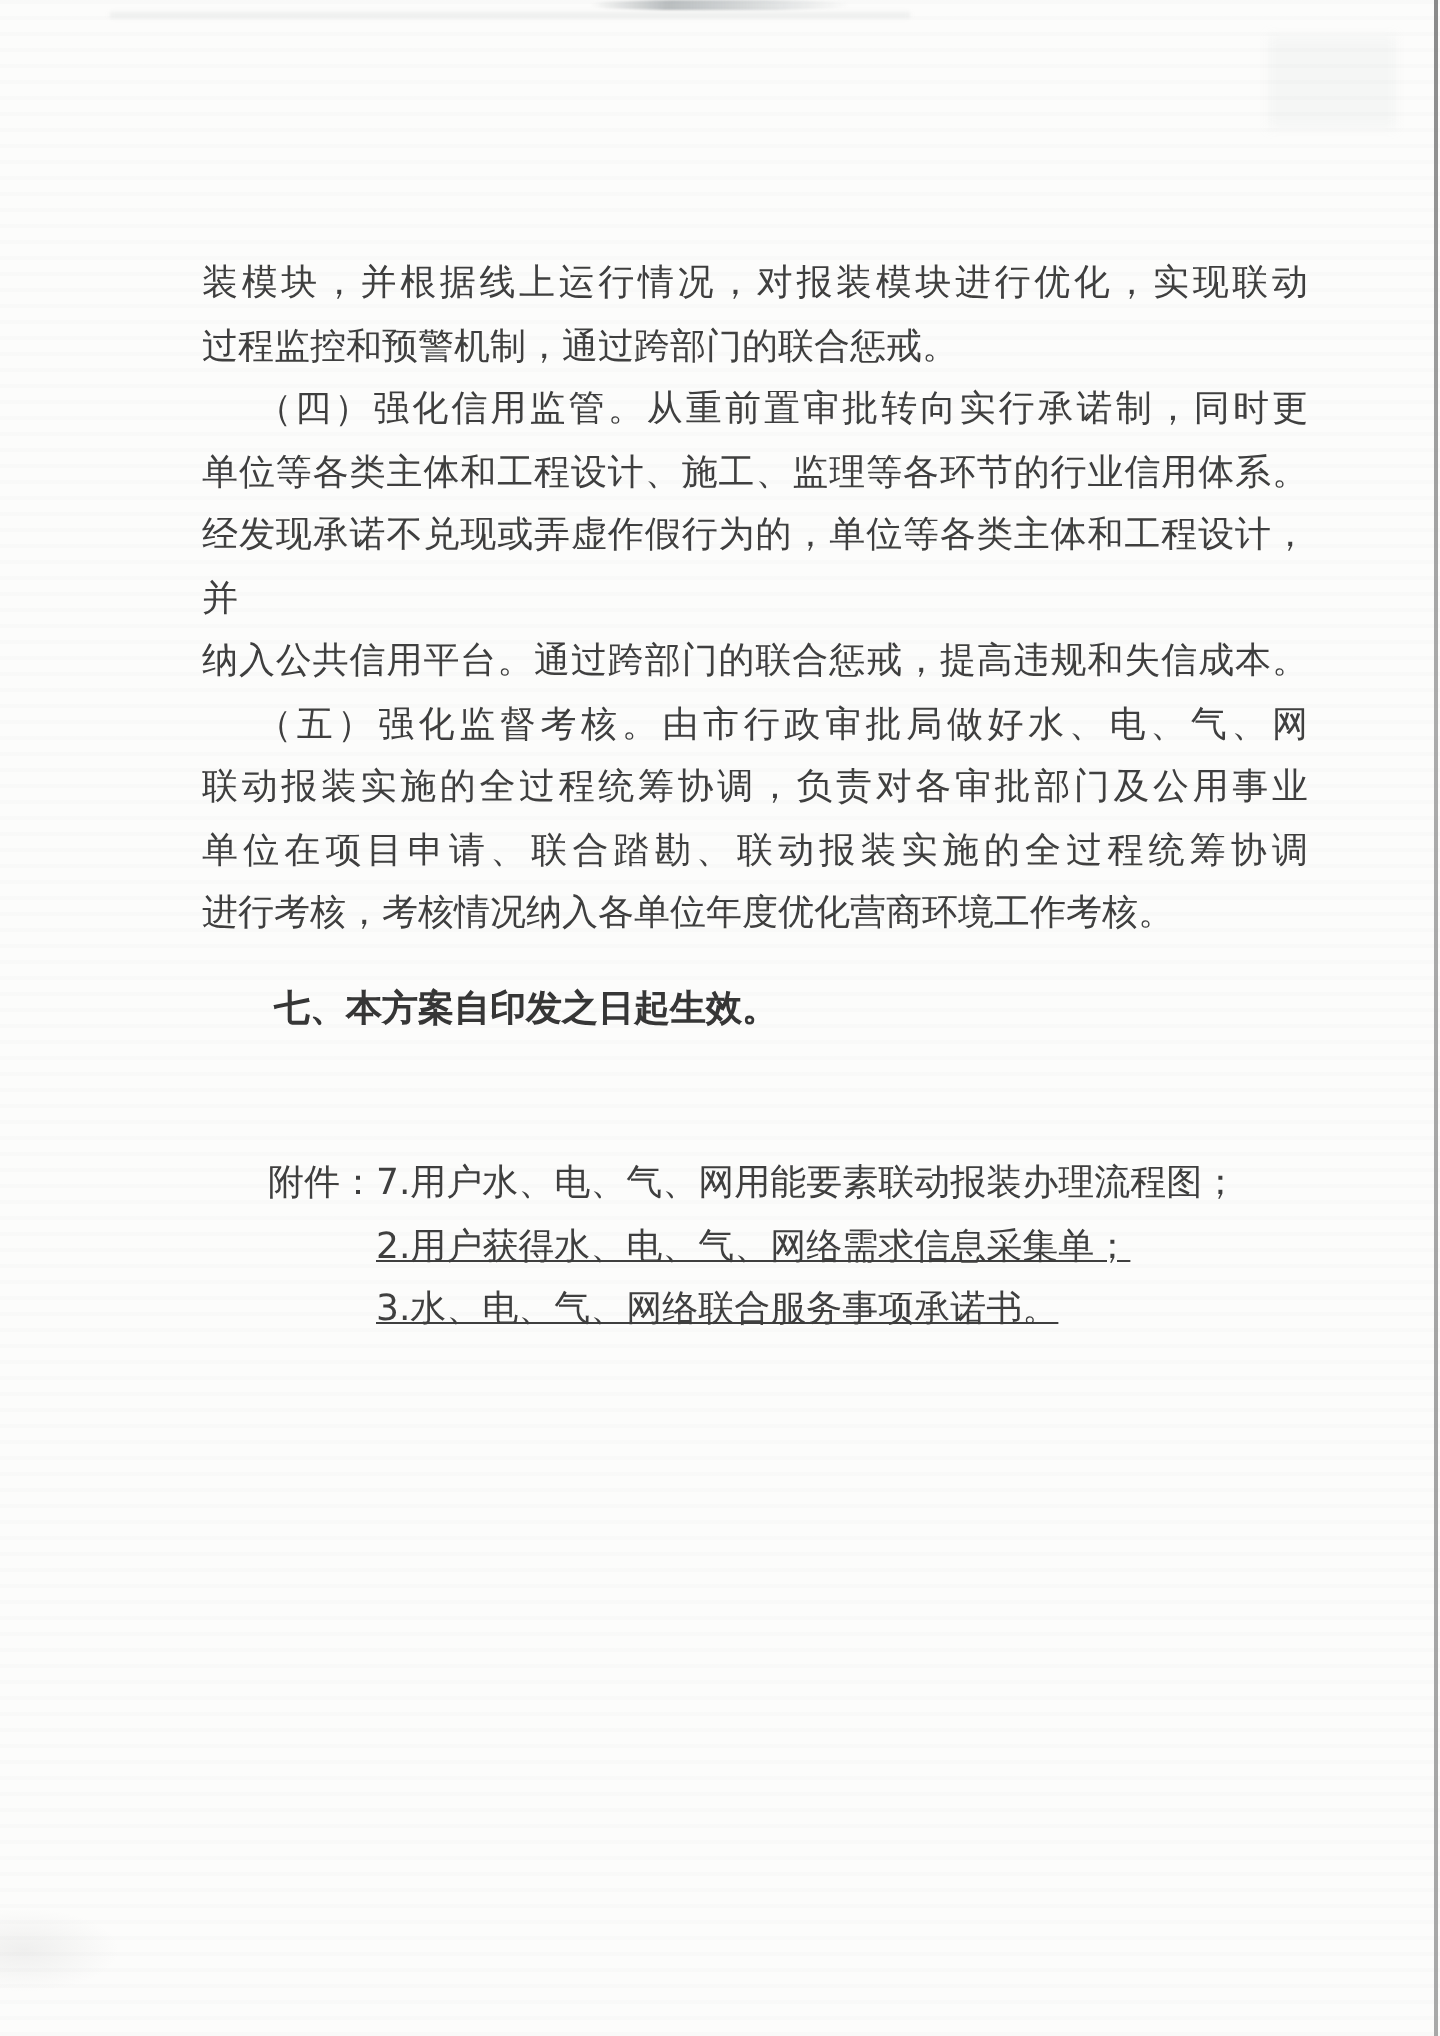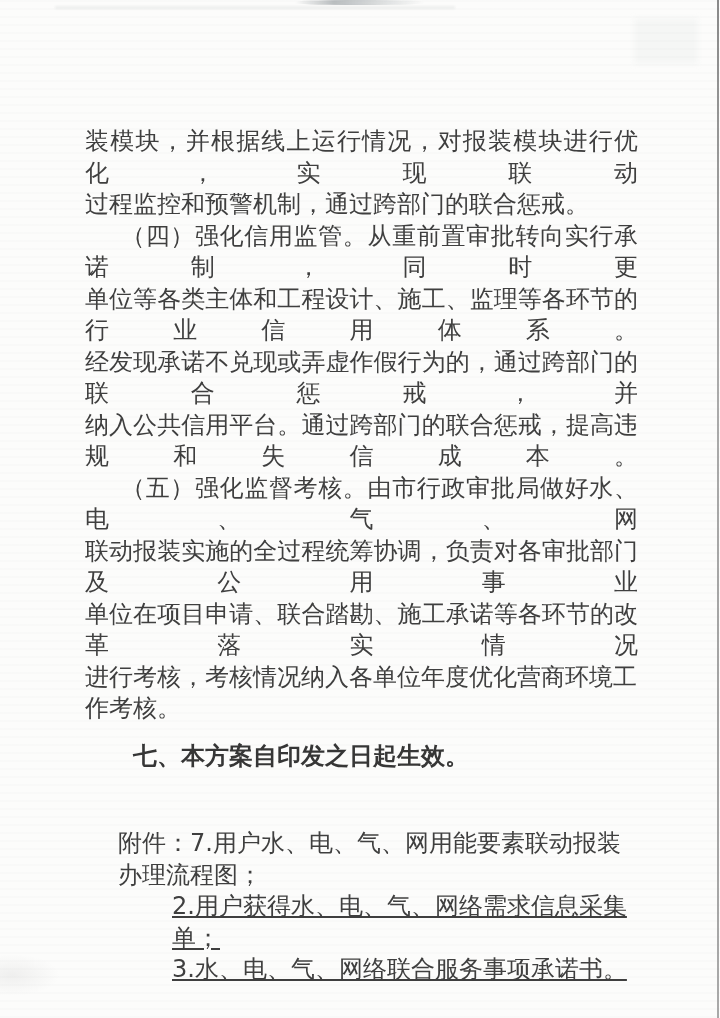--- a/index.html
+++ b/index.html
@@ -51,25 +51,25 @@
     opacity: 0.8;
   }
   .bottom-smudge {
     position: absolute; left: 0; bottom: 22px; width: 60px; height: 42px;
     background: radial-gradient(ellipse at 20% 50%, rgba(160,160,160,0.14), rgba(160,160,160,0) 70%);
   }
 
   
   .text-body {
     position: absolute;
-    left: 85px;
+    left: 101px;
     top: 126px;
     width: 553px;
     color: #3f3f3f;
-    font-size: 24px;
+    font-size: 18px;
     line-height: 31.5px;
   }
   .line { margin: 0; white-space: normal; }
   .justify { text-align: justify; text-align-last: justify; }
   .indent { text-indent: 1.5em; }
   .heading {
     font-weight: bold;
     color: #363636;
     text-indent: 2em;
     margin-top: 16px;
@@ -88,26 +88,26 @@
   <div class="right-edge-line"></div>
   <div class="bottom-smudge"></div>
 
   <div class="text-body">
 
     <p class="line justify">装模块，并根据线上运行情况，对报装模块进行优化，实现联动</p>
     <p class="line">过程监控和预警机制，通过跨部门的联合惩戒。</p>
 
     <p class="line indent justify">（四）强化信用监管。从重前置审批转向实行承诺制，同时更</p>
     <p class="line justify">单位等各类主体和工程设计、施工、监理等各环节的行业信用体系。</p>
-    <p class="line justify">经发现承诺不兑现或弄虚作假行为的，通过跨部门的联合惩戒，并</p>
+    <p class="line justify">经发现承诺不兑现或弄虚作假行为的，单位等各类主体和工程设计，并</p>
     <p class="line justify">纳入公共信用平台。通过跨部门的联合惩戒，提高违规和失信成本。</p>
 
     <p class="line indent justify">（五）强化监督考核。由市行政审批局做好水、电、气、网</p>
     <p class="line justify">联动报装实施的全过程统筹协调，负责对各审批部门及公用事业</p>
-    <p class="line justify">单位在项目申请、联合踏勘、施工承诺等各环节的改革落实情况</p>
+    <p class="line justify">单位在项目申请、联合踏勘、联动报装实施的全过程统筹协调</p>
     <p class="line">进行考核，考核情况纳入各单位年度优化营商环境工作考核。</p>
 
     <p class="line heading">七、本方案自印发之日起生效。</p>
 
     <div class="attachments">
       <p class="line"><span>附件：</span><span>7.用户水、电、气、网用能要素联动报装办理流程图；</span></p>
       <p class="line attach-cont">2.用户获得水、电、气、网络需求信息采集单；</p>
       <p class="line attach-cont">3.水、电、气、网络联合服务事项承诺书。</p>
     </div>
 

